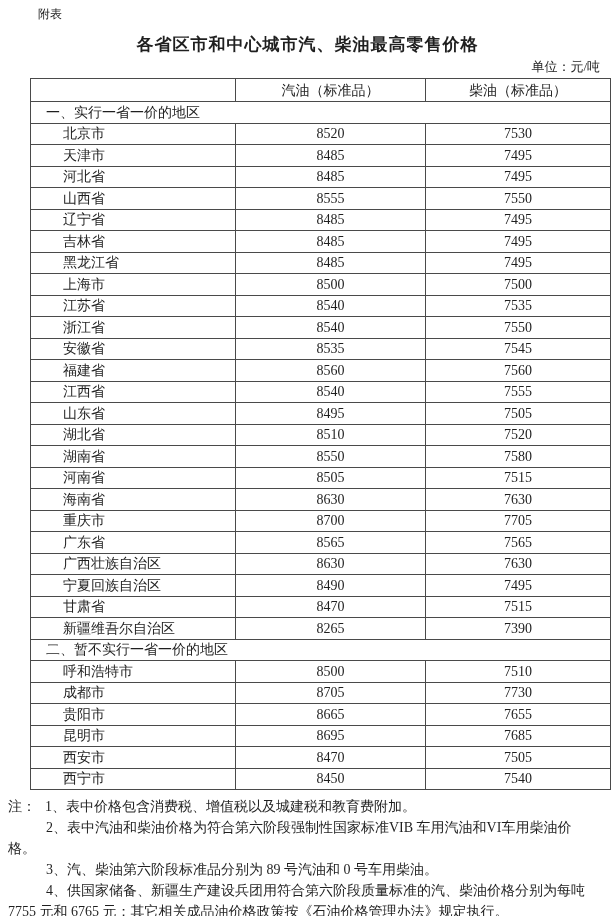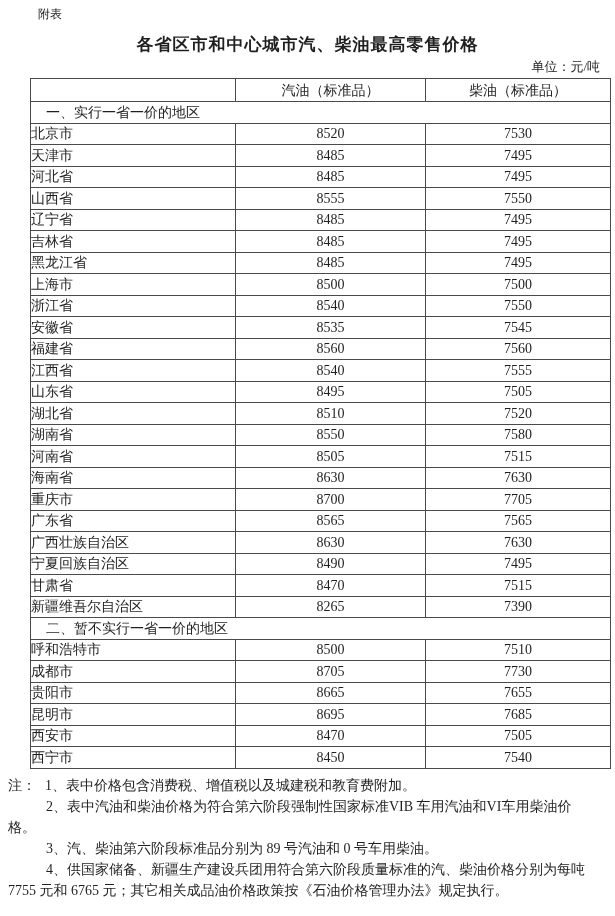--- a/index.html
+++ b/index.html
@@ -56,20 +56,21 @@
     font-weight: normal;
     text-align: center;
   }
   .price-table td { height: 20.5px; }
   col.region-col { width: 205px; }
   col.gas-col    { width: 190px; }
   col.diesel-col { width: 185px; }
 
   td.region-cell {
     text-align: left;
+    padding-left: 32px;
   }
   td.price-cell { text-align: center; }
   tr.section-row td {
     text-align: left;
     padding-left: 15px;
   }
 
   .notes {
     margin: 6px 24px 0 8px;
     font-size: 14px;
@@ -144,20 +145,25 @@
           <td class="region-cell">黑龙江省</td>
           <td class="price-cell">8485</td>
           <td class="price-cell">7495</td>
         </tr>
         <tr>
           <td class="region-cell">上海市</td>
           <td class="price-cell">8500</td>
           <td class="price-cell">7500</td>
         </tr>
         <tr>
+          <td class="region-cell">江苏省</td>
+          <td class="price-cell">8540</td>
+          <td class="price-cell">7535</td>
+        </tr>
+        <tr>
           <td class="region-cell">浙江省</td>
           <td class="price-cell">8540</td>
           <td class="price-cell">7550</td>
         </tr>
         <tr>
           <td class="region-cell">安徽省</td>
           <td class="price-cell">8535</td>
           <td class="price-cell">7545</td>
         </tr>
         <tr>

